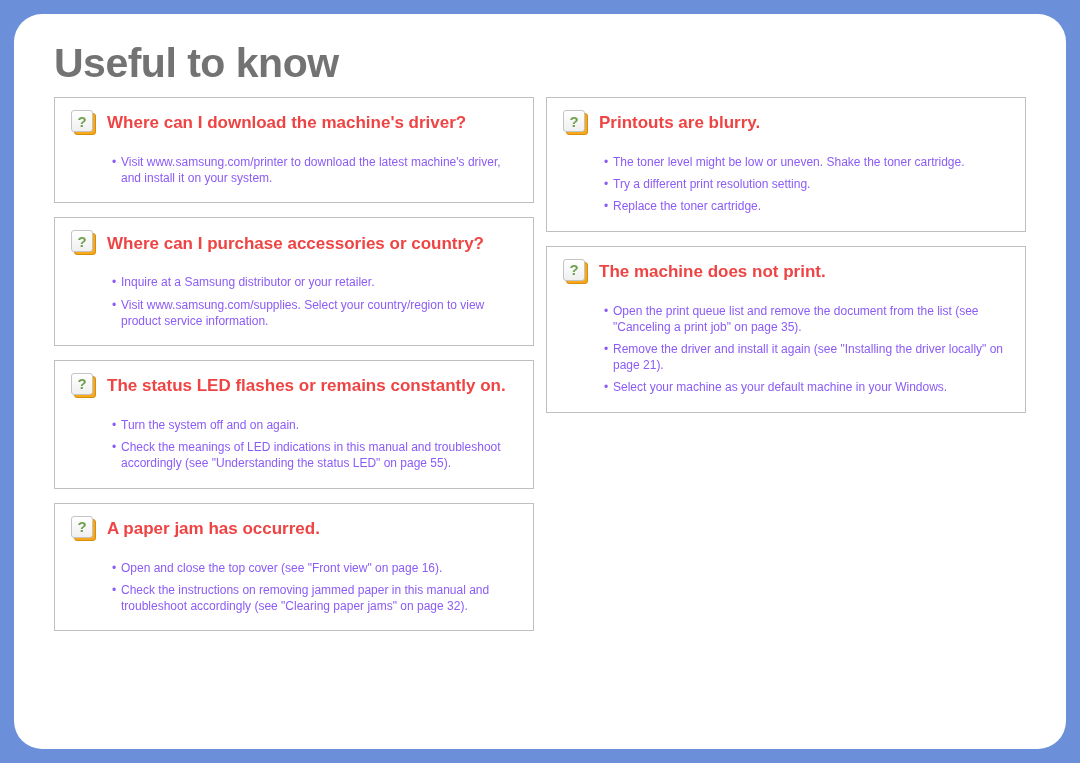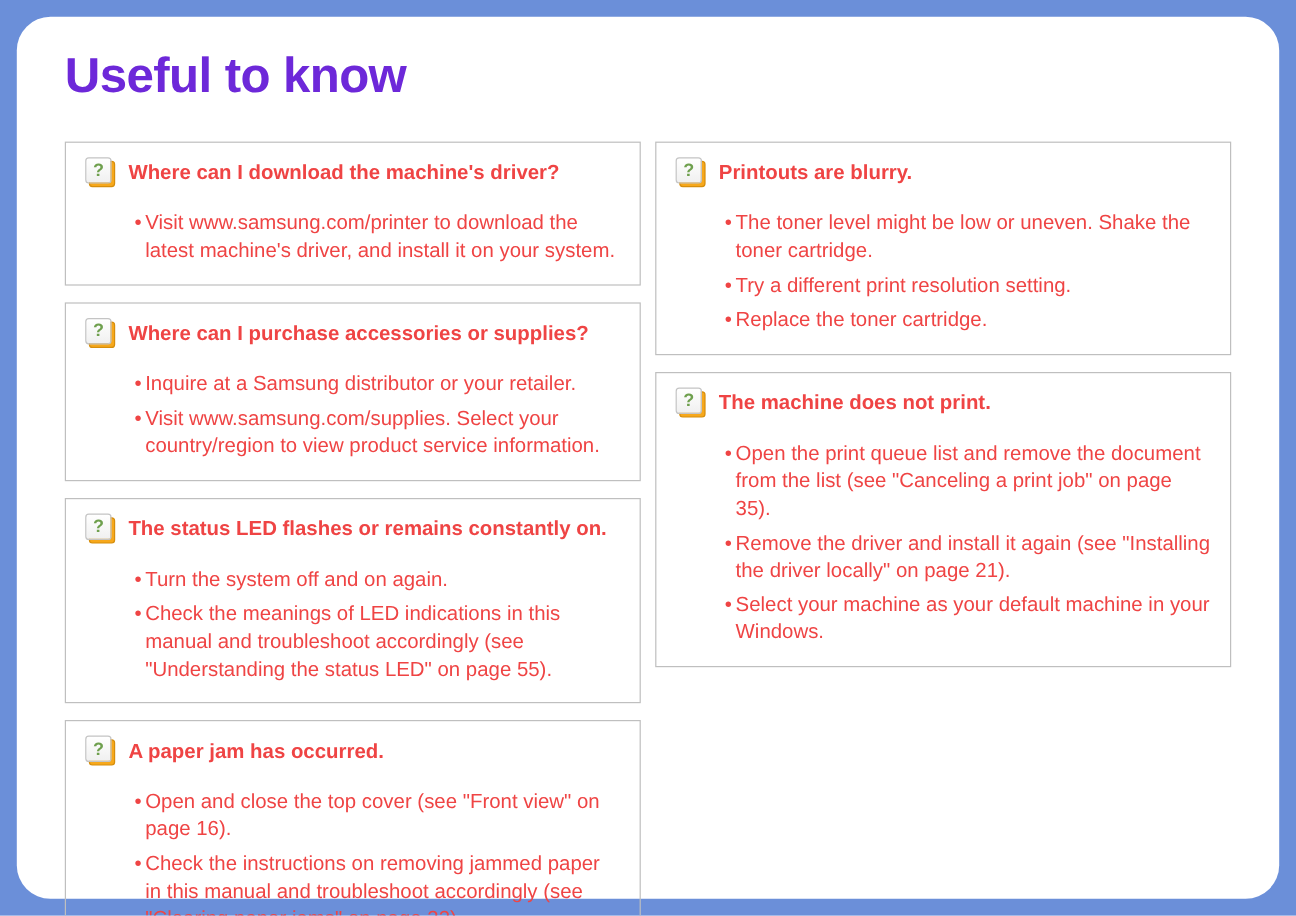--- a/index.html
+++ b/index.html
@@ -15,22 +15,22 @@
       background: #fff;
       border-radius: 28px;
       width: 100%;
       height: 100%;
       padding: 26px 40px 20px 40px;
       position: relative;
     }
     .title {
       font-size: 41px;
       font-weight: 700;
-      color: #6d28d9;
-      margin-bottom: 31px;
+      color: #737373;
+      margin-bottom: 10px;
       letter-spacing: -0.5px;
     }
     .columns {
       display: flex;
       gap: 12px;
     }
     .col {
       flex: 1;
       display: flex;
       flex-direction: column;
@@ -79,22 +79,22 @@
       color: #ef4444;
       font-weight: 700;
       font-size: 17px;
       line-height: 1.25;
     }
     .bullets {
       list-style: none;
       padding-left: 44px;
     }
     .bullets li {
-      font-size: 17px;
-      color: #ef4444;
+      font-size: 12px;
+      color: #8b5cf6;
       line-height: 1.35;
       margin-bottom: 6px;
       position: relative;
       padding-left: 6px;
     }
     .bullets li:last-child { margin-bottom: 0; }
     .bullets li::before {
       content: "•";
       position: absolute;
       left: -3px;
@@ -122,21 +122,21 @@
           <li>Visit www.samsung.com/printer to download the latest machine's driver, and install it on your system.</li>
         </ul>
       </div>
 
       <div class="box">
         <div class="box-head">
           <span class="qicon">
               <span class="back"></span>
               <span class="front">?</span>
             </span>
-          <span class="qtitle">Where can I purchase accessories or supplies?</span>
+          <span class="qtitle">Where can I purchase accessories or country?</span>
         </div>
         <ul class="bullets">
           <li>Inquire at a Samsung distributor or your retailer.</li>
           <li>Visit www.samsung.com/supplies. Select your country/region to view product service information.</li>
         </ul>
       </div>
 
       <div class="box">
         <div class="box-head">
           <span class="qicon">

